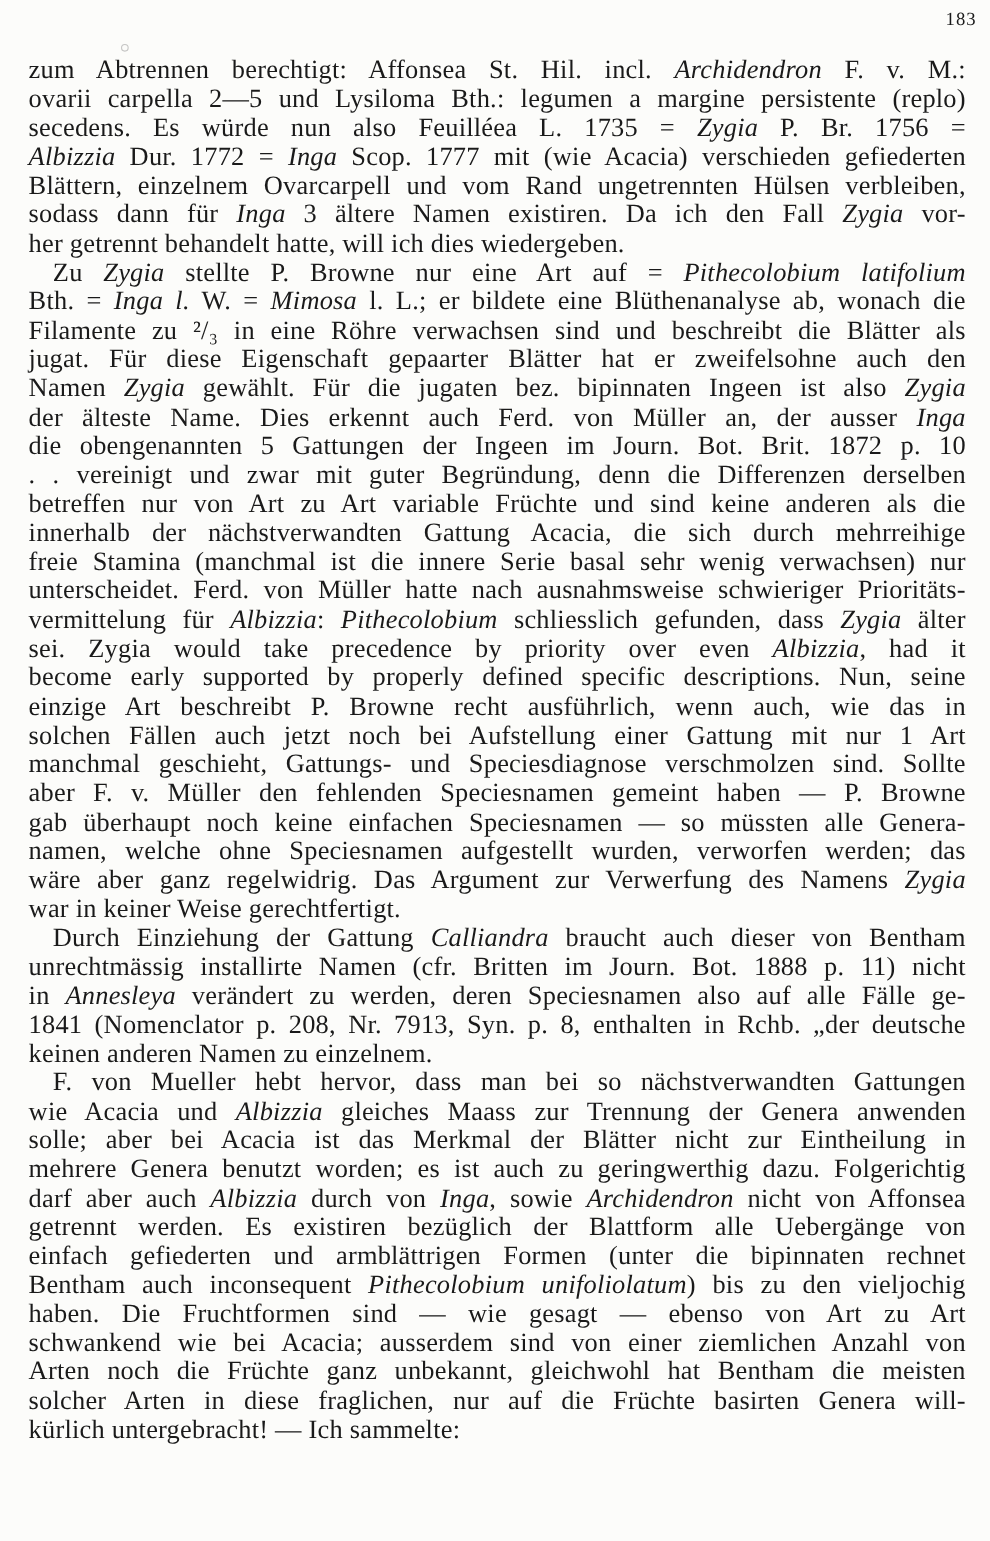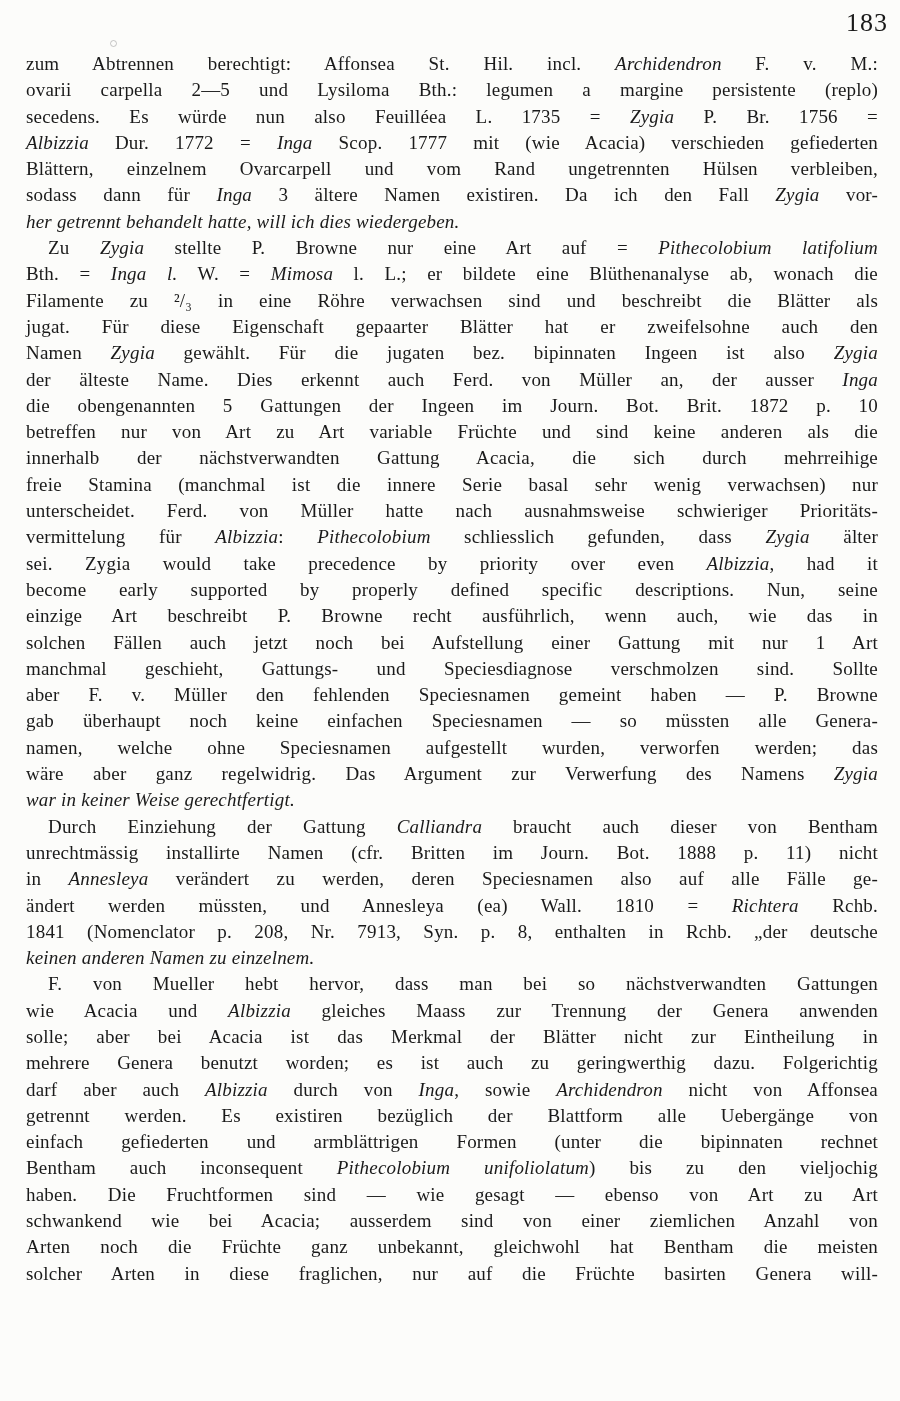--- a/index.html
+++ b/index.html
@@ -12,46 +12,46 @@
   }
   .page {
     position: relative;
     width: 900px; height: 1401px;
     background: #fcfcfa;
     overflow: hidden;
   }
   .pagenum {
     position: absolute;
     top: 8px; right: 12px;
-    font-size: 26px;
+    font-size: 17px;
     letter-spacing: 1px;
   }
   .speck {
     position: absolute;
     left: 110px; top: 40px;
     width: 5px; height: 5px;
     border: 1px solid #999;
     border-radius: 50%;
     opacity: 0.55;
   }
   .pagebody {
     position: absolute;
     top: 51px; left: 26px;
     width: 852px;
   }
   .para { margin: 0; padding: 0; }
   .line {
-    font-size: 19px;
+    font-size: 24px;
     line-height: 26.3px;
     letter-spacing: 0.2px;
     text-align: justify;
     text-align-last: justify;
     white-space: normal;
   }
-  .line.last { text-align-last: left; font-style: italic; }
+  .line.last { text-align-last: left; }
   .line.indent { text-indent: 22px; }
   .line i { font-style: italic; }
 </style>
 </head>
 <body>
 
 <div class="page">
   <div class="pagenum">183</div>
   <div class="speck"></div>
   <main class="pagebody">
@@ -65,52 +65,53 @@
         <div class="line last"><span>her getrennt behandelt hatte, will ich dies wiedergeben.</span></div>
       </div>
       <div class="para">
         <div class="line indent"><span>Zu </span><i>Zygia</i><span> stellte P. Browne nur eine Art auf = </span><i>Pithecolobium latifolium</i></div>
         <div class="line"><span>Bth. = </span><i>Inga l.</i><span> W. = </span><i>Mimosa</i><span> l. L.; er bildete eine Blüthenanalyse ab, wonach die</span></div>
         <div class="line"><span>Filamente zu ²/₃ in eine Röhre verwachsen sind und beschreibt die Blätter als</span></div>
         <div class="line"><span>jugat.  Für diese Eigenschaft gepaarter Blätter hat er zweifelsohne auch den</span></div>
         <div class="line"><span>Namen </span><i>Zygia</i><span> gewählt.  Für die jugaten bez. bipinnaten Ingeen ist also </span><i>Zygia</i></div>
         <div class="line"><span>der älteste Name.  Dies erkennt auch Ferd. von Müller an, der ausser </span><i>Inga</i></div>
         <div class="line"><span>die obengenannten 5 Gattungen der Ingeen im Journ. Bot. Brit. 1872 p. 10</span></div>
+        <div class="line"><span>. . vereinigt und zwar mit guter Begründung, denn die Differenzen derselben</span></div>
         <div class="line"><span>betreffen nur von Art zu Art variable Früchte und sind keine anderen als die</span></div>
         <div class="line"><span>innerhalb der nächstverwandten Gattung Acacia, die sich durch mehrreihige</span></div>
         <div class="line"><span>freie Stamina (manchmal ist die innere Serie basal sehr wenig verwachsen) nur</span></div>
         <div class="line"><span>unterscheidet.  Ferd. von Müller hatte nach ausnahmsweise schwieriger Prioritäts-</span></div>
         <div class="line"><span>vermittelung für </span><i>Albizzia</i><span>: </span><i>Pithecolobium</i><span> schliesslich gefunden, dass </span><i>Zygia</i><span> älter</span></div>
         <div class="line"><span>sei.  Zygia would take precedence by priority over even </span><i>Albizzia</i><span>, had it</span></div>
         <div class="line"><span>become early supported by properly defined specific descriptions.  Nun, seine</span></div>
         <div class="line"><span>einzige Art beschreibt P. Browne recht ausführlich, wenn auch, wie das in</span></div>
         <div class="line"><span>solchen Fällen auch jetzt noch bei Aufstellung einer Gattung mit nur 1 Art</span></div>
         <div class="line"><span>manchmal geschieht, Gattungs- und Speciesdiagnose verschmolzen sind.  Sollte</span></div>
         <div class="line"><span>aber F. v. Müller den fehlenden Speciesnamen gemeint haben — P. Browne</span></div>
         <div class="line"><span>gab überhaupt noch keine einfachen Speciesnamen — so müssten alle Genera-</span></div>
         <div class="line"><span>namen, welche ohne Speciesnamen aufgestellt wurden, verworfen werden; das</span></div>
         <div class="line"><span>wäre aber ganz regelwidrig. Das Argument zur Verwerfung des Namens </span><i>Zygia</i></div>
         <div class="line last"><span>war in keiner Weise gerechtfertigt.</span></div>
       </div>
       <div class="para">
         <div class="line indent"><span>Durch Einziehung der Gattung </span><i>Calliandra</i><span> braucht auch dieser von Bentham</span></div>
         <div class="line"><span>unrechtmässig installirte Namen (cfr. Britten im Journ. Bot. 1888 p. 11) nicht</span></div>
         <div class="line"><span>in </span><i>Annesleya</i><span> verändert zu werden, deren Speciesnamen also auf alle Fälle ge-</span></div>
-        <div class="line"><span>ändert werden müssten, und Annesleya (ea) Wall. 1810 = </span><i>Richtera</i><span> Rchb.</span></div>
         <div class="line"><span>1841 (Nomenclator p. 208, Nr. 7913, Syn. p. 8, enthalten in Rchb. „der deutsche</span></div>
         <div class="line last"><span>keinen anderen Namen zu einzelnem.</span></div>
       </div>
       <div class="para">
         <div class="line indent"><span>F. von Mueller hebt hervor, dass man bei so nächstverwandten Gattungen</span></div>
         <div class="line"><span>wie Acacia und </span><i>Albizzia</i><span> gleiches Maass zur Trennung der Genera anwenden</span></div>
         <div class="line"><span>solle; aber bei Acacia ist das Merkmal der Blätter nicht zur Eintheilung in</span></div>
         <div class="line"><span>mehrere Genera benutzt worden; es ist auch zu geringwerthig dazu.  Folgerichtig</span></div>
         <div class="line"><span>darf aber auch </span><i>Albizzia</i><span> durch von </span><i>Inga</i><span>, sowie </span><i>Archidendron</i><span> nicht von Affonsea</span></div>
         <div class="line"><span>getrennt werden.  Es existiren bezüglich der Blattform alle Uebergänge von</span></div>
         <div class="line"><span>einfach gefiederten und armblättrigen Formen (unter die bipinnaten rechnet</span></div>
         <div class="line"><span>Bentham auch inconsequent </span><i>Pithecolobium unifoliolatum</i><span>) bis zu den vieljochig</span></div>
         <div class="line"><span>haben.  Die Fruchtformen sind — wie gesagt — ebenso von Art zu Art</span></div>
         <div class="line"><span>schwankend wie bei Acacia; ausserdem sind von einer ziemlichen Anzahl von</span></div>
         <div class="line"><span>Arten noch die Früchte ganz unbekannt, gleichwohl hat Bentham die meisten</span></div>
         <div class="line"><span>solcher Arten in diese fraglichen, nur auf die Früchte basirten Genera will-</span></div>
+        <div class="line last"><span>kürlich untergebracht! — Ich sammelte:</span></div>
       </div>
     </main>
 </div>
 
 </body></html>

